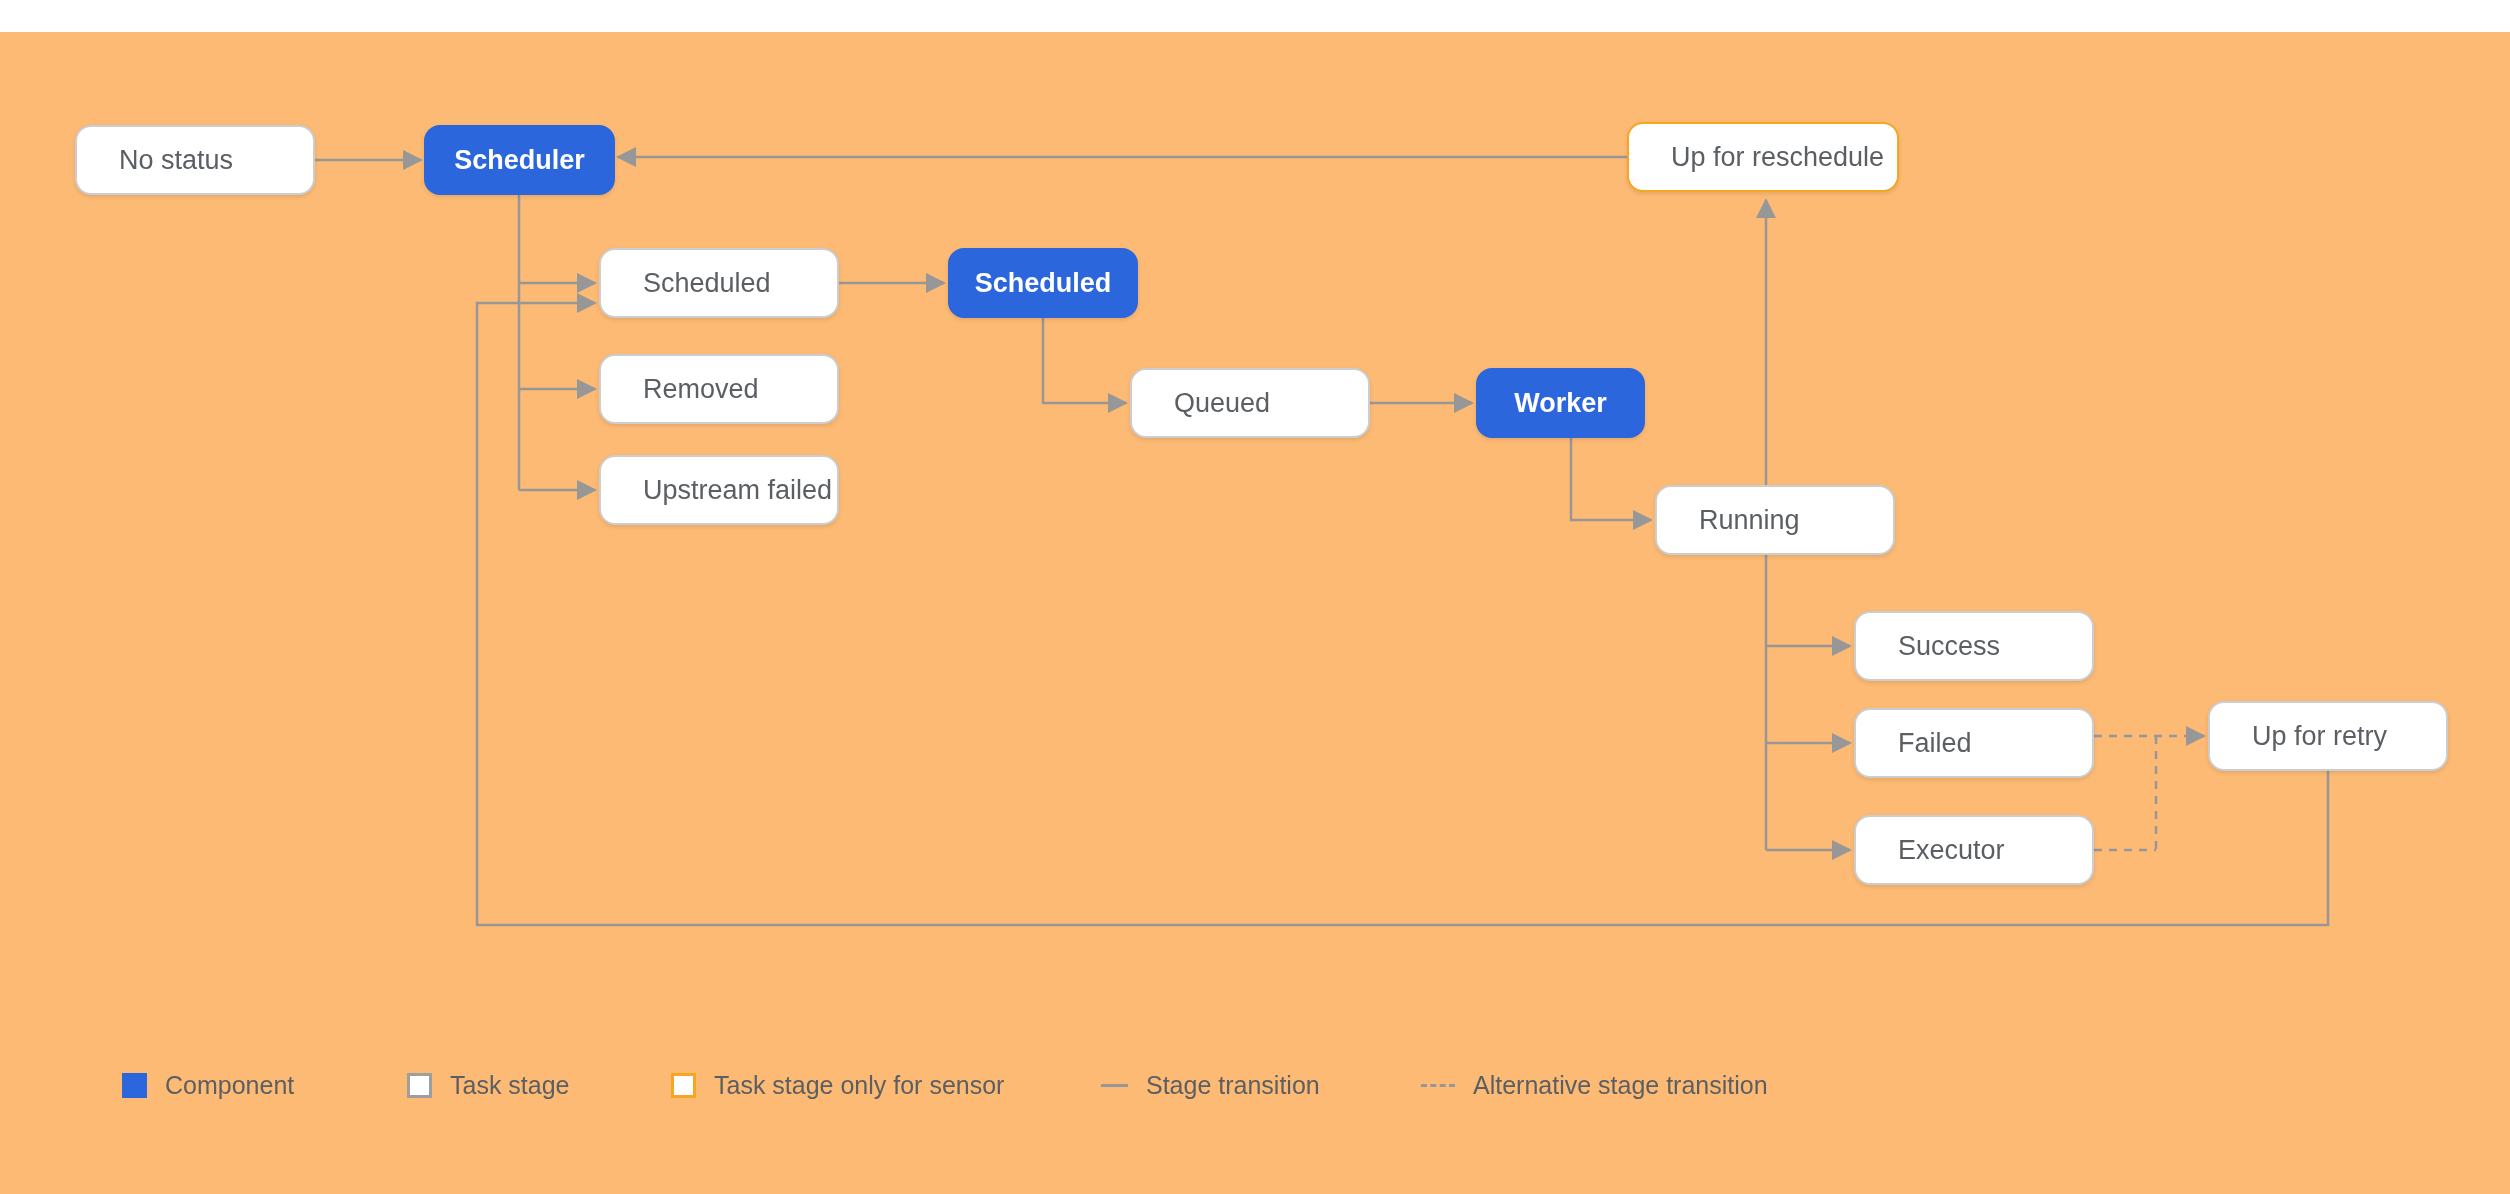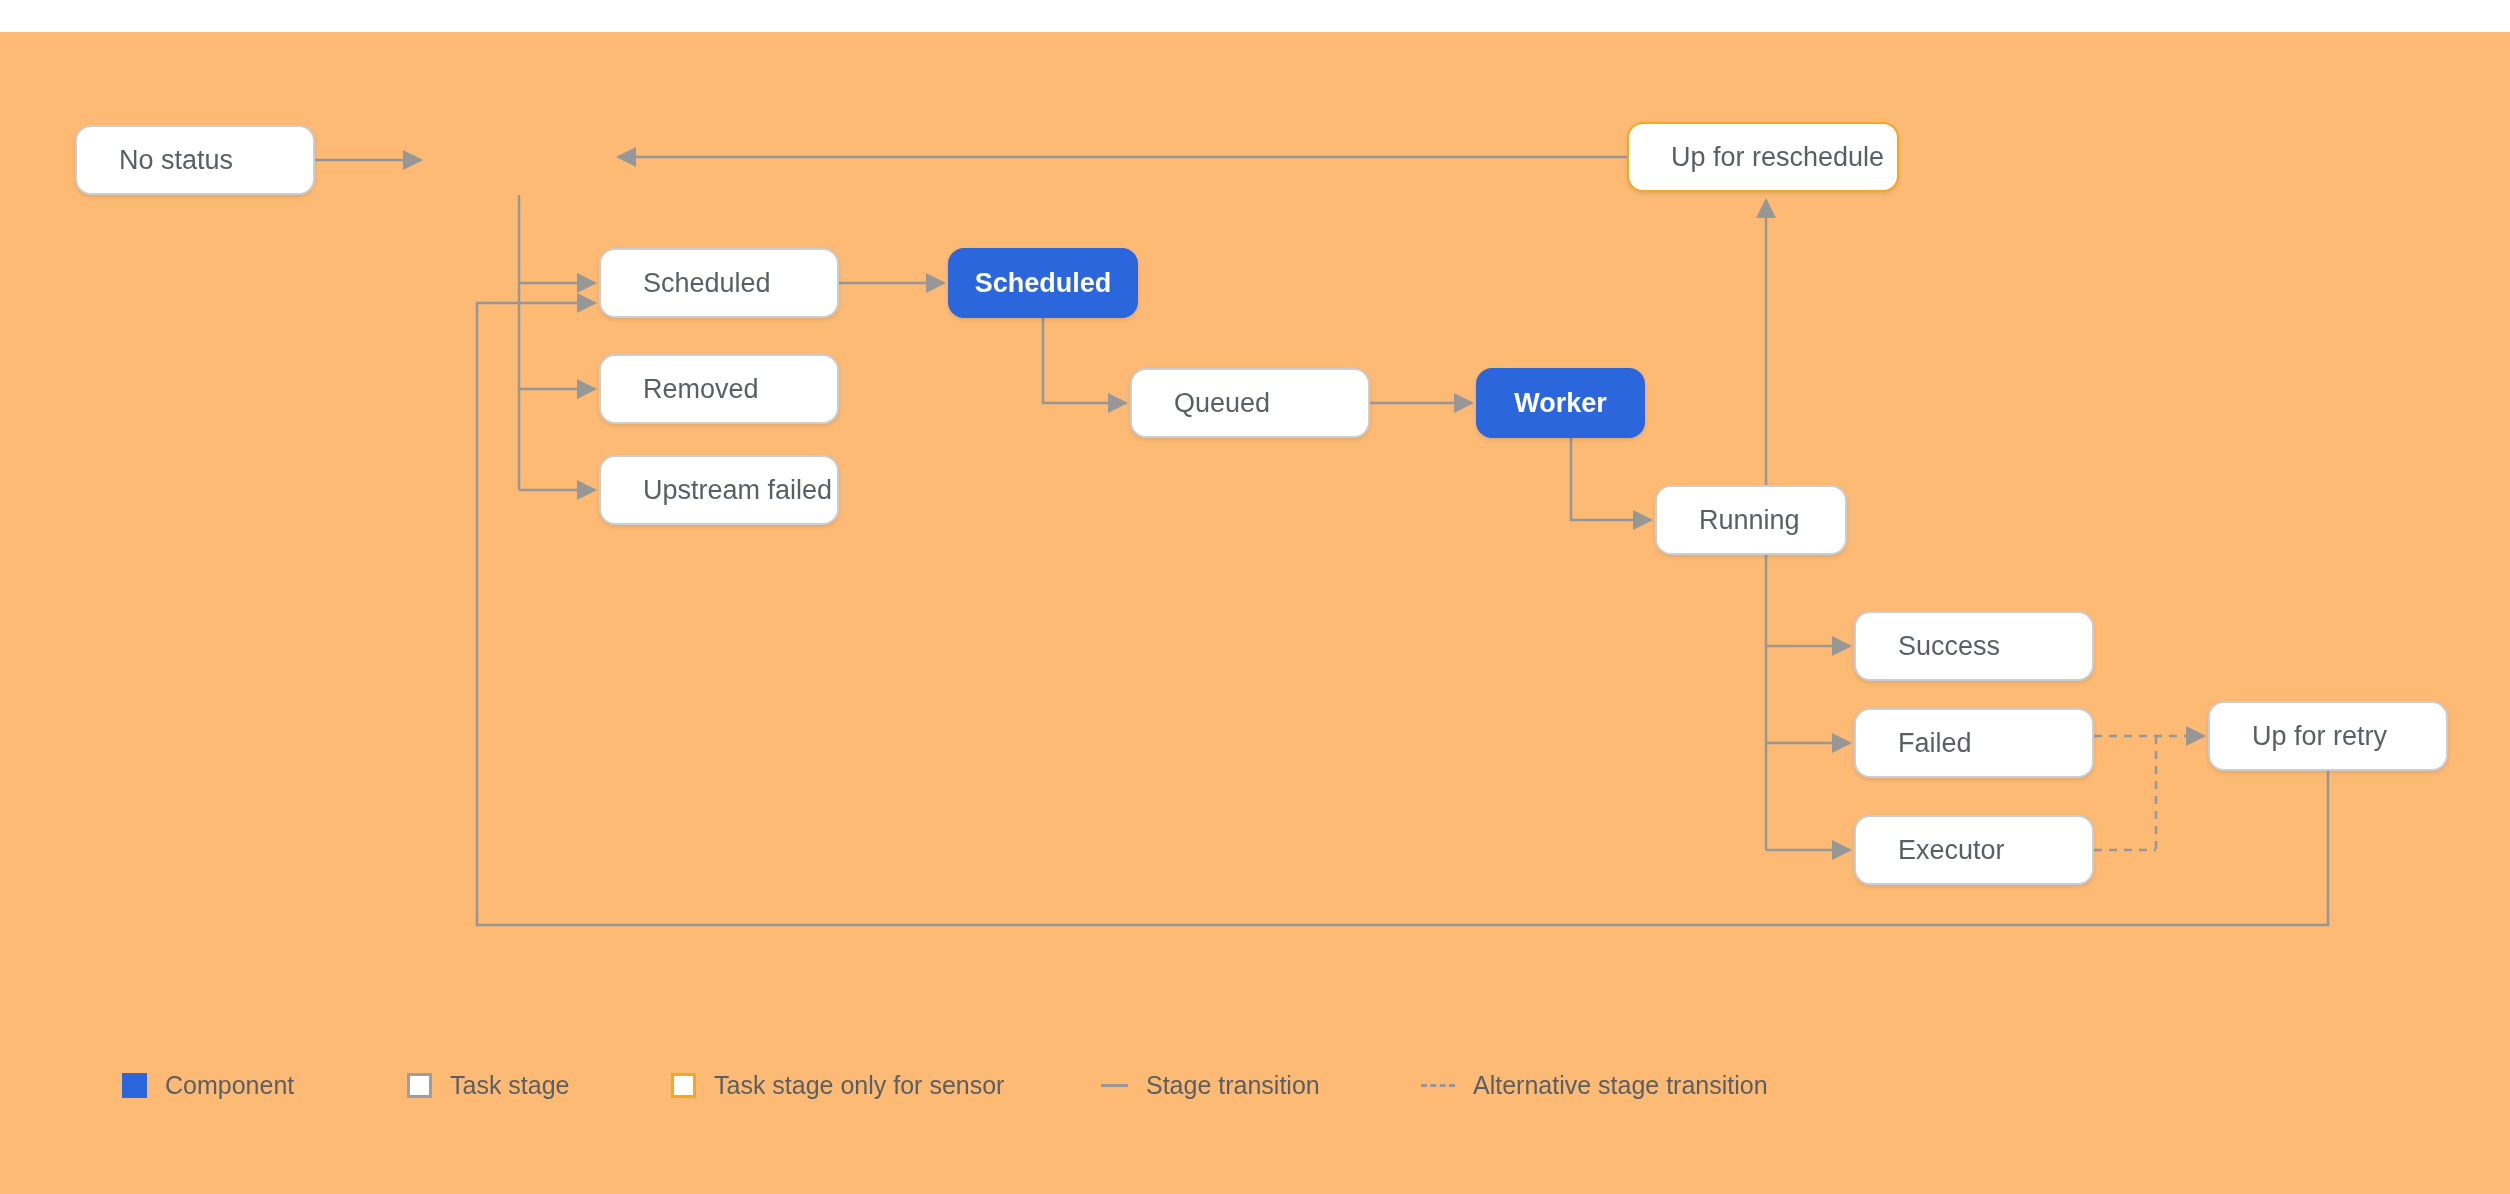--- a/index.html
+++ b/index.html
@@ -53,21 +53,21 @@
   
   #n-no-status        { left: 75px;   top: 93px;  width: 240px; }
   #n-scheduler        { left: 424px;  top: 93px;  width: 191px; }
   #n-up-for-reschedule{ left: 1627px; top: 90px;  width: 272px; }
   #n-scheduled        { left: 599px;  top: 216px; width: 240px; }
   #n-executor         { left: 948px;  top: 216px; width: 190px; }
   #n-removed          { left: 599px;  top: 322px; width: 240px; }
   #n-upstream-failed  { left: 599px;  top: 423px; width: 240px; }
   #n-queued           { left: 1130px; top: 336px; width: 240px; }
   #n-worker           { left: 1476px; top: 336px; width: 169px; }
-  #n-running          { left: 1655px; top: 453px; width: 192px; }
+  #n-running          { left: 1655px; top: 453px; width: 240px; }
   #n-success          { left: 1854px; top: 579px; width: 240px; }
   #n-failed           { left: 1854px; top: 676px; width: 240px; }
   #n-shutdown         { left: 1854px; top: 783px; width: 240px; }
   #n-up-for-retry     { left: 2208px; top: 669px; width: 240px; }
 
   
   .legend-item {
     position: absolute;
     top: 1040px;
     height: 26px;
@@ -130,20 +130,21 @@
       <path d="M1766 614 L1850 614" marker-end="url(#arrow)"></path>
       <path d="M1766 711 L1850 711" marker-end="url(#arrow)"></path>
       <path d="M1766 818 L1850 818" marker-end="url(#arrow)"></path>
       <path d="M2094 704 L2204 704" stroke-dasharray="8 7" marker-end="url(#arrow)"></path>
       <path d="M2156 704 L2156 818" stroke-dasharray="8 7"></path>
       <path d="M2094 818 L2156 818" stroke-dasharray="8 7"></path>
     </g>
   </svg>
 
   <div class="node" id="n-no-status">No status</div>
+  <div class="node component" id="n-scheduler">Scheduler</div>
   <div class="node sensor" id="n-up-for-reschedule">Up for reschedule</div>
   <div class="node" id="n-scheduled">Scheduled</div>
   <div class="node component" id="n-executor">Scheduled</div>
   <div class="node" id="n-removed">Removed</div>
   <div class="node" id="n-upstream-failed">Upstream failed</div>
   <div class="node" id="n-queued">Queued</div>
   <div class="node component" id="n-worker">Worker</div>
   <div class="node" id="n-running">Running</div>
   <div class="node" id="n-success">Success</div>
   <div class="node" id="n-failed">Failed</div>

